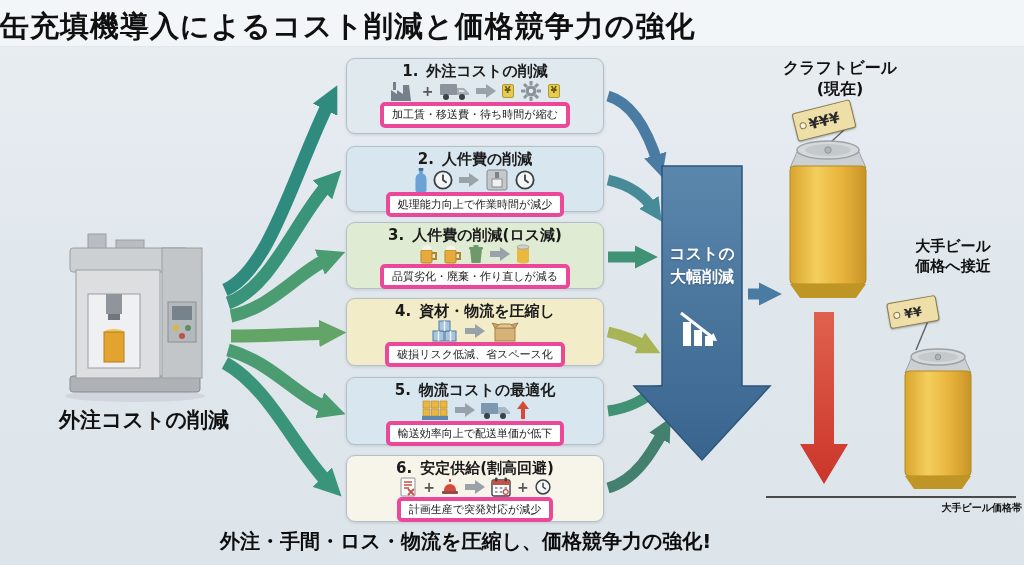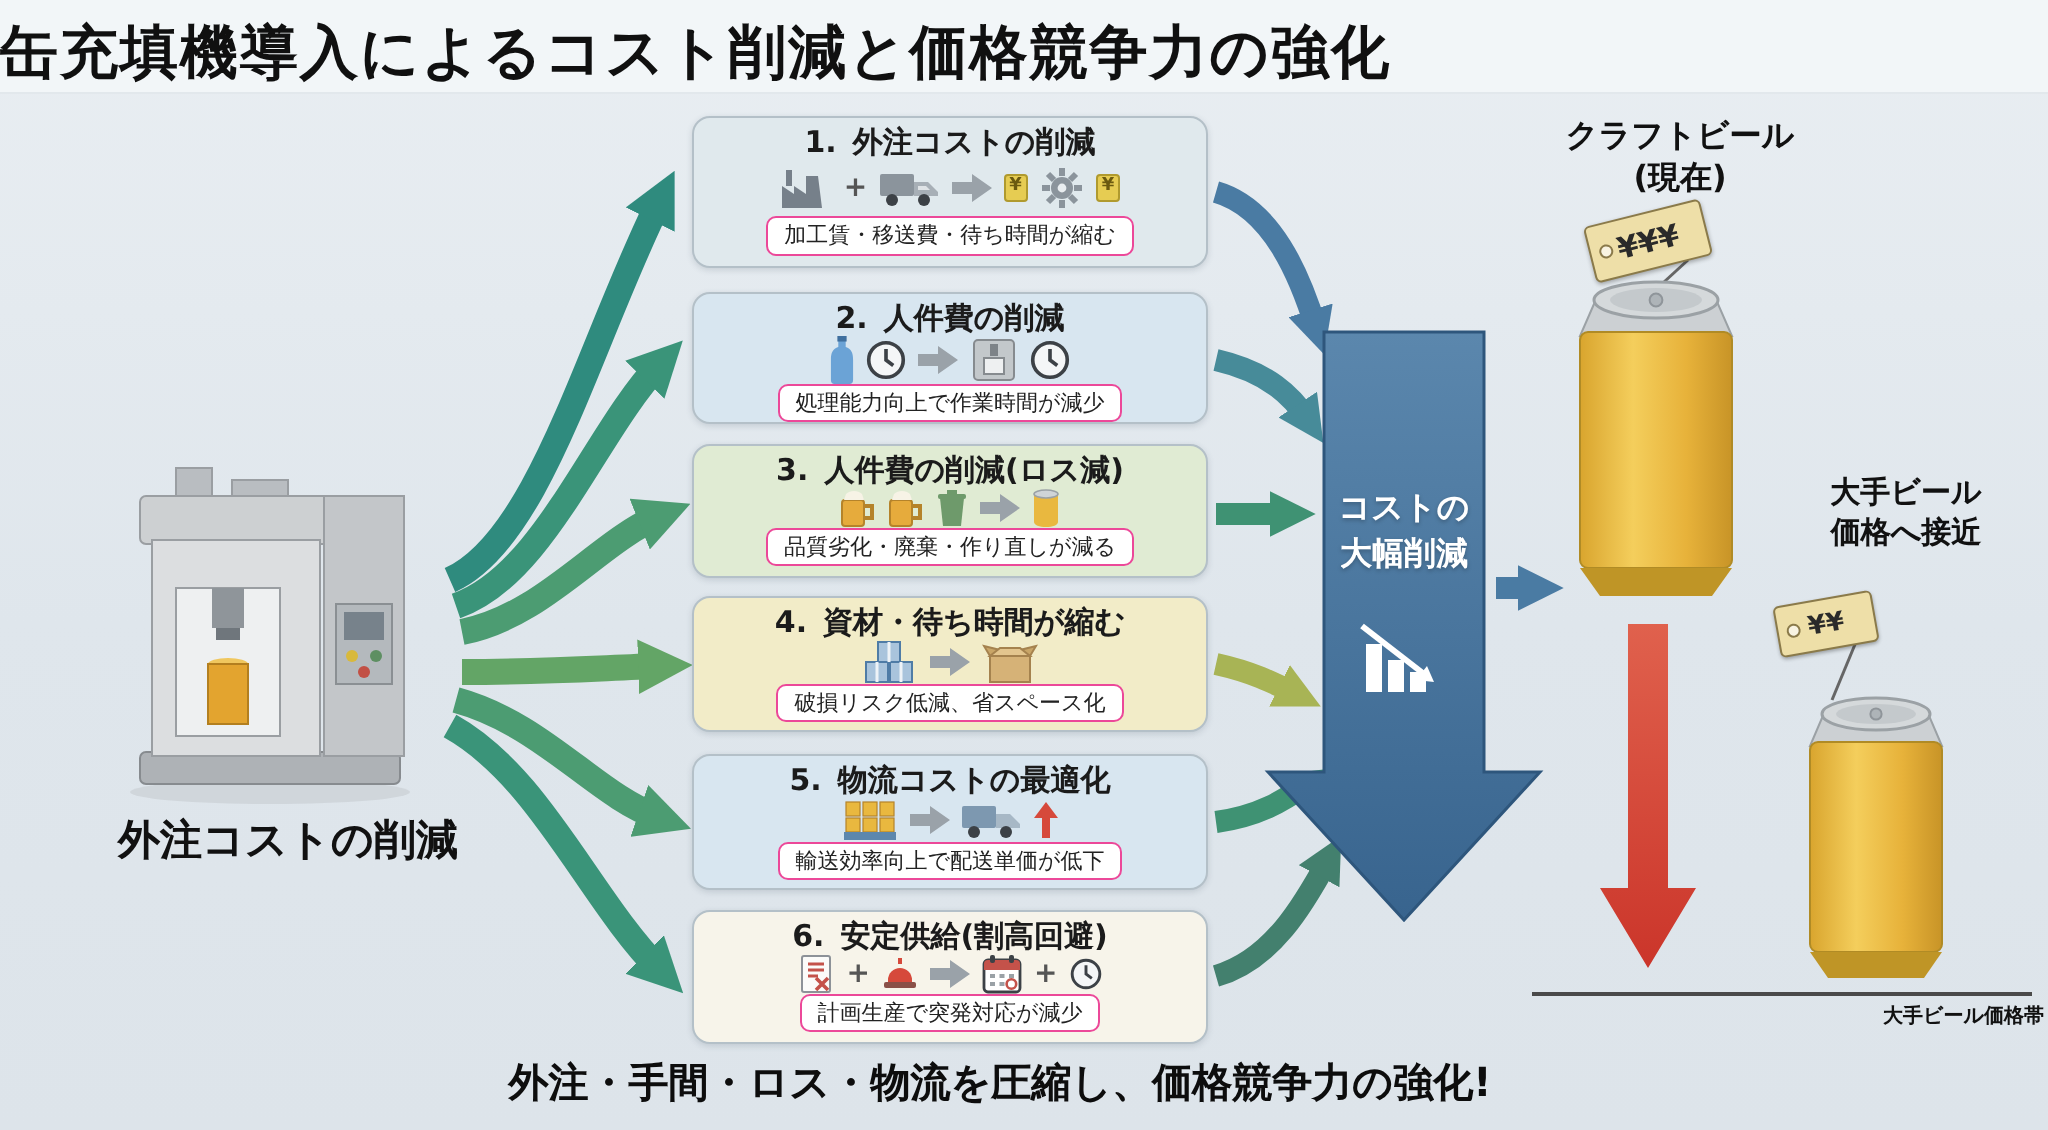--- a/index.html
+++ b/index.html
@@ -11,32 +11,32 @@
   #title-bar{left:0;top:0;width:1024px;height:46px;background:#f2f6f8;border-bottom:1px solid #e2e8ec;}
   #main-title{left:0;top:7px;width:1024px;text-align:left;font-size:29px;font-weight:bold;
               color:#101010;letter-spacing:1px;}
   svg.flow{left:0;top:0;pointer-events:none;z-index:1;}
   .benefit-box{left:346px;width:258px;border:1px solid #b4c0c8;border-radius:9px;
                box-sizing:border-box;display:flex;flex-direction:column;align-items:center;
                justify-content:space-between;padding:4px 6px 5px;z-index:2;
                box-shadow:0 1px 3px rgba(60,80,95,.18);}
   .box-header{display:flex;align-items:center;gap:8px;font-size:15px;font-weight:bold;color:#1b1b1b;line-height:1.1;}
   .icon-row{display:flex;align-items:center;gap:6px;height:28px;}
-  .caption{background:#ffffff;border:1px solid #ec4899;border-radius:5px;font-size:11px;
+  .caption{background:#ffffff;border:4px solid #ec4899;border-radius:5px;font-size:11px;
            color:#222;padding:1px 8px;white-space:nowrap;line-height:1.45;}
   .plus{font-size:14px;font-weight:bold;color:#555;line-height:1;}
   .chip{background:#e6cc52;border:1px solid #b09a2e;border-radius:2px;color:#6b5a10;
         font-size:9px;font-weight:bold;padding:0 2px;line-height:1.3;}
   #machine-label{left:46px;top:406px;width:196px;text-align:center;font-size:21px;font-weight:bold;color:#111;z-index:2;}
   #center-arrow-label{left:656px;top:242px;width:92px;text-align:center;color:#fff;font-size:16px;
                       font-weight:bold;line-height:1.45;z-index:3;text-shadow:0 1px 2px rgba(0,0,0,.25);}
   #craft-label{left:758px;top:58px;width:164px;text-align:center;font-size:16px;font-weight:bold;color:#111;z-index:2;line-height:1.3;}
   #approach-label{left:891px;top:236px;width:124px;text-align:center;font-size:15px;font-weight:bold;color:#111;z-index:2;line-height:1.35;}
   #baseline-label{left:862px;top:501px;width:160px;text-align:right;font-size:10px;font-weight:bold;color:#111;z-index:2;}
-  #footer-text{left:220px;top:528px;width:560px;text-align:center;font-size:20px;font-weight:bold;color:#0d0d0d;z-index:2;}
+  #footer-text{left:220px;top:528px;width:560px;text-align:left;font-size:20px;font-weight:bold;color:#0d0d0d;z-index:2;}
   .tag{background:#eedfa8;border:1.5px solid #8a7a4a;border-radius:3px;display:flex;align-items:center;
        justify-content:center;font-weight:bold;color:#2a2a2a;z-index:3;box-shadow:0 1px 2px rgba(0,0,0,.3);}
   .tag::before{content:'';position:absolute;left:4px;width:5px;height:5px;background:#f8f3e1;
                border:1px solid #8a7a4a;border-radius:50%;}
   #price-tag-high{left:794px;top:106px;width:58px;height:27px;font-size:15px;transform:rotate(-14deg);}
   #price-tag-low{left:888px;top:299px;width:48px;height:24px;font-size:13px;transform:rotate(-10deg);}
   .canbox{z-index:2;}
 </style>
 </head>
 <body>
@@ -236,21 +236,21 @@
           <path d="M1 3v14c0 1.5 2.7 2.5 6 2.5s6-1 6-2.5V3z" fill="#e9b83f"></path>
           <ellipse cx="7" cy="3" rx="6" ry="2" fill="#cfd4d7" stroke="#9aa1a6" stroke-width="0.8"></ellipse>
         </svg>
     </div>
     <div class="caption">品質劣化・廃棄・作り直しが減る</div>
   </div>
 
   <div class="benefit-box abs" style="top:298px;height:68px;background:#f2ecc8;">
     <div class="box-header">
         <span>4.</span>
-        <span>資材・待ち時間が縮む</span>
+        <span>資材・物流を圧縮し</span>
       </div>
     <div class="icon-row">
       <svg width="28" height="22" viewBox="0 0 26 22">
           <g fill="#a9c4dc" stroke="#4f7ca6">
             <rect x="1" y="11" width="11" height="10"></rect>
             <rect x="13" y="11" width="11" height="10"></rect>
             <rect x="7" y="1" width="11" height="10"></rect>
           </g>
           <path d="M12.5 1v10M6.5 11v10M18.5 11v10" stroke="#eef3f7" stroke-width="1.5"></path>
         </svg>

